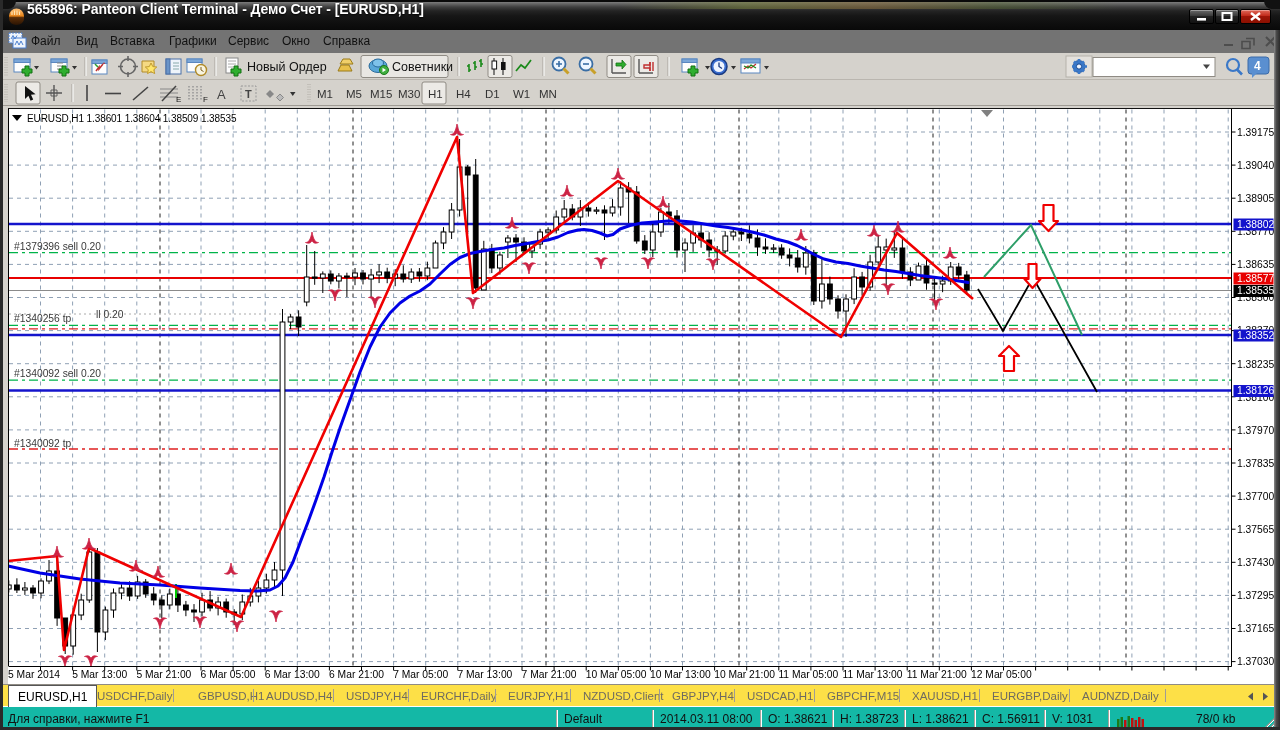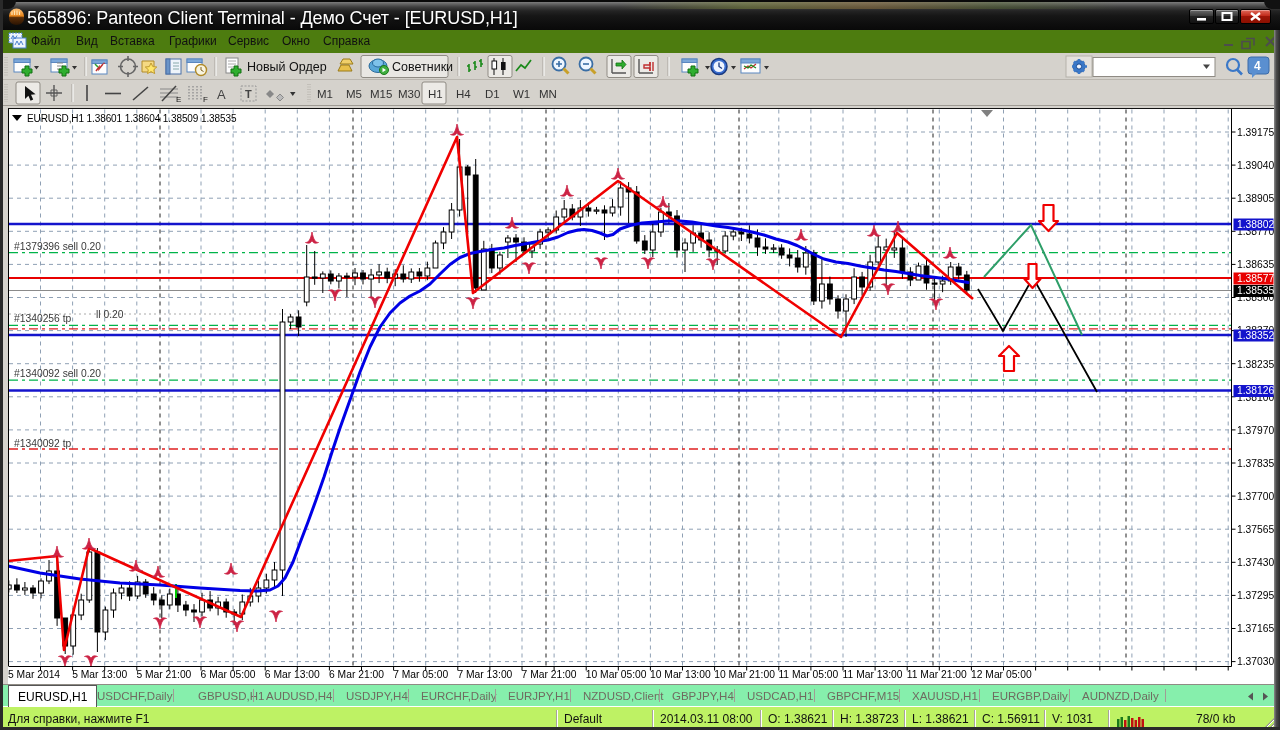--- a/index.html
+++ b/index.html
@@ -1,30 +1,30 @@
 <!DOCTYPE html>
 <html><head><meta charset="utf-8"><title>t</title><style>
 *{margin:0;padding:0;box-sizing:border-box}
 html,body{width:1280px;height:730px;overflow:hidden;font-family:"Liberation Sans",sans-serif;background:#d5d2cc}
 #app{position:relative;width:1280px;height:730px}
 .abs{position:absolute}
 #titlebar{left:0;top:0;width:1280px;height:30px;background:linear-gradient(#9a9a9a 0px,#6f6f6f 3px,#3f3f3f 7px,#232323 11px,#161616 16px,#0e0e0e 24px,#090909 30px)}
 #titlebar .glass{position:absolute;left:620px;top:0;width:500px;height:9px;background:linear-gradient(90deg,rgba(110,100,70,0),rgba(120,130,60,.55),rgba(140,110,60,.55),rgba(90,110,50,.4),rgba(110,100,70,0));}
-#ttext{position:absolute;left:27px;top:8px;font-size:18px;font-weight:normal;color:#fff;text-shadow:0 1px 2px #000;letter-spacing:-.1px}
+#ttext{position:absolute;left:27px;top:1px;font-size:14px;font-weight:bold;color:#fff;text-shadow:0 1px 2px #000;letter-spacing:-.1px}
 .wbtn{position:absolute;top:9px;height:15px;border-radius:2px;border:1px solid #000;box-shadow:inset 0 1px 0 rgba(255,255,255,.35)}
 #bmin{left:1189px;width:25px;background:linear-gradient(#6a6a6a,#3a3a3a 45%,#222 50%,#111)}
 #bmax{left:1215px;width:24px;background:linear-gradient(#6a6a6a,#3a3a3a 45%,#222 50%,#111)}
 #bclose{left:1240px;width:31px;background:linear-gradient(#e06a5a,#c22a1a 45%,#9d1507 50%,#8c1000)}
 .wbtn svg{display:block;margin:0 auto}
-#menubar{left:0;top:30px;width:1280px;height:34px;background:#4d7c0f;border-bottom:1px solid #9e9a93;color:#111;font-size:12px}
+#menubar{left:0;top:30px;width:1280px;height:34px;background:#737373;border-bottom:1px solid #9e9a93;color:#111;font-size:12px}
 #menubar .mi{position:absolute;top:4px}
 #tb1{left:0;top:53px;width:1280px;height:27px;background:#d5d2cc;border-bottom:1px solid #bab6af}
 #tb2{left:0;top:81px;width:1280px;height:25px;background:#d5d2cc;border-bottom:1px solid #9e9a93}
-#tabbar{left:0;top:684px;width:1280px;height:22px;background:#86efac;border-top:1px solid #8f8b84}
-#statusbar{left:0;top:706px;width:1280px;height:24px;background:#bef264;border-top:1px solid #fff;font-size:12px;color:#111}
+#tabbar{left:0;top:684px;width:1280px;height:22px;background:#fde047;border-top:1px solid #8f8b84}
+#statusbar{left:0;top:706px;width:1280px;height:24px;background:#14b8a6;border-top:1px solid #fff;font-size:12px;color:#111}
 .tab{position:absolute;top:5px;font-size:11.5px;color:#6f6b60;white-space:nowrap}
 .tabsep{position:absolute;top:4px;width:1px;height:13px;background:#a09c95}
 #tababs{position:absolute;left:0;top:0;width:1280px;height:22px}
 .sp{position:absolute;top:3px;width:1px;height:17px;background:#a7a39c;box-shadow:1px 0 0 #fff}
 .sbtext{position:absolute;top:5px;white-space:nowrap}
 #leftedge{left:0;top:0;width:3px;height:730px;background:#2a2a2a}
 #rightedge{left:1274px;top:30px;width:6px;height:700px;background:linear-gradient(90deg,#8a8a8a,#4a4a4a 40%,#2a2a2a)}
 #bottomedge{left:0;top:727px;width:1280px;height:3px;background:#2a2a2a}
 </style></head>
 <body>

